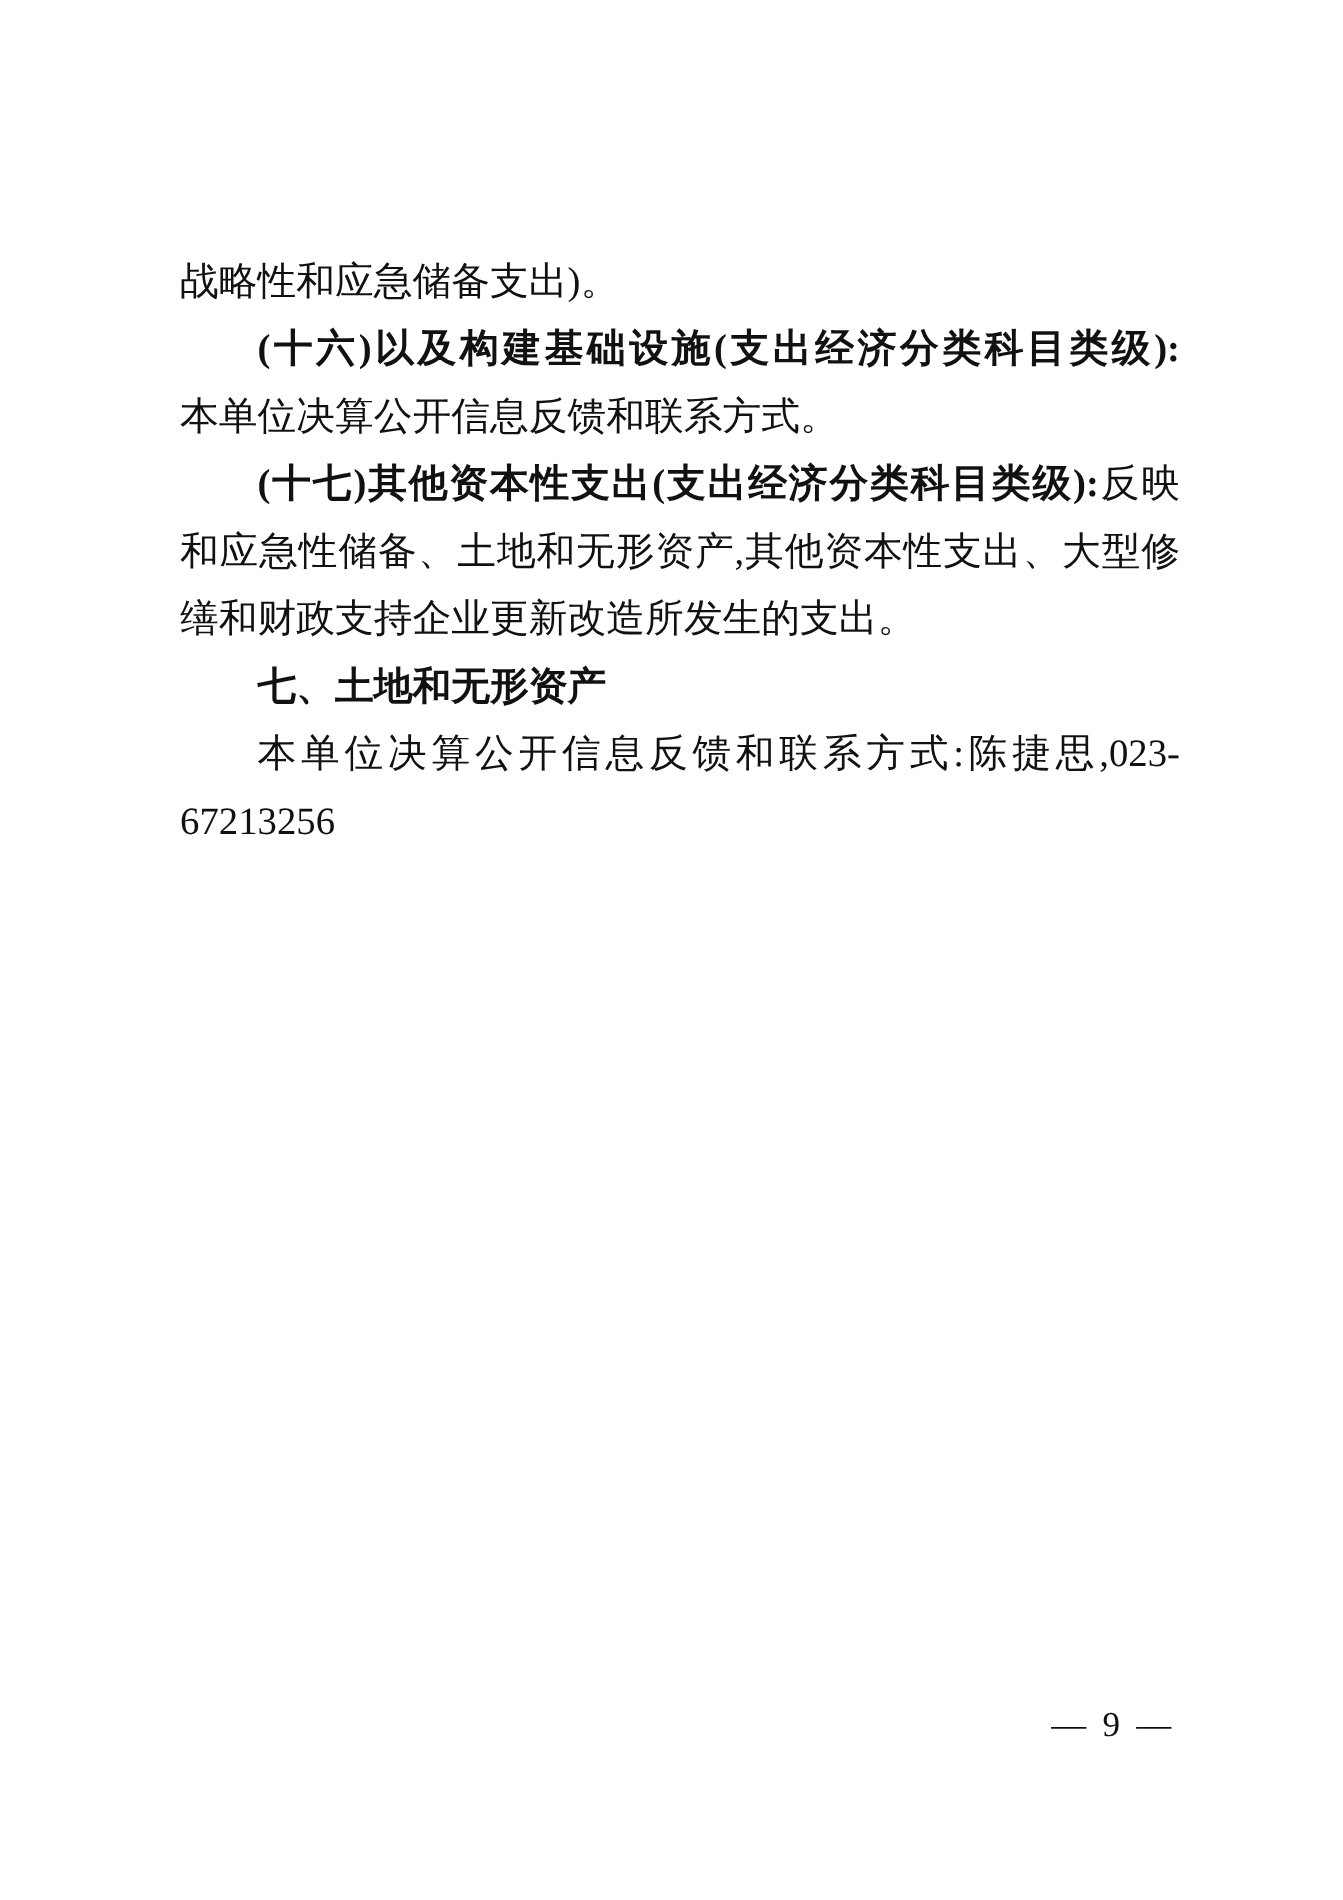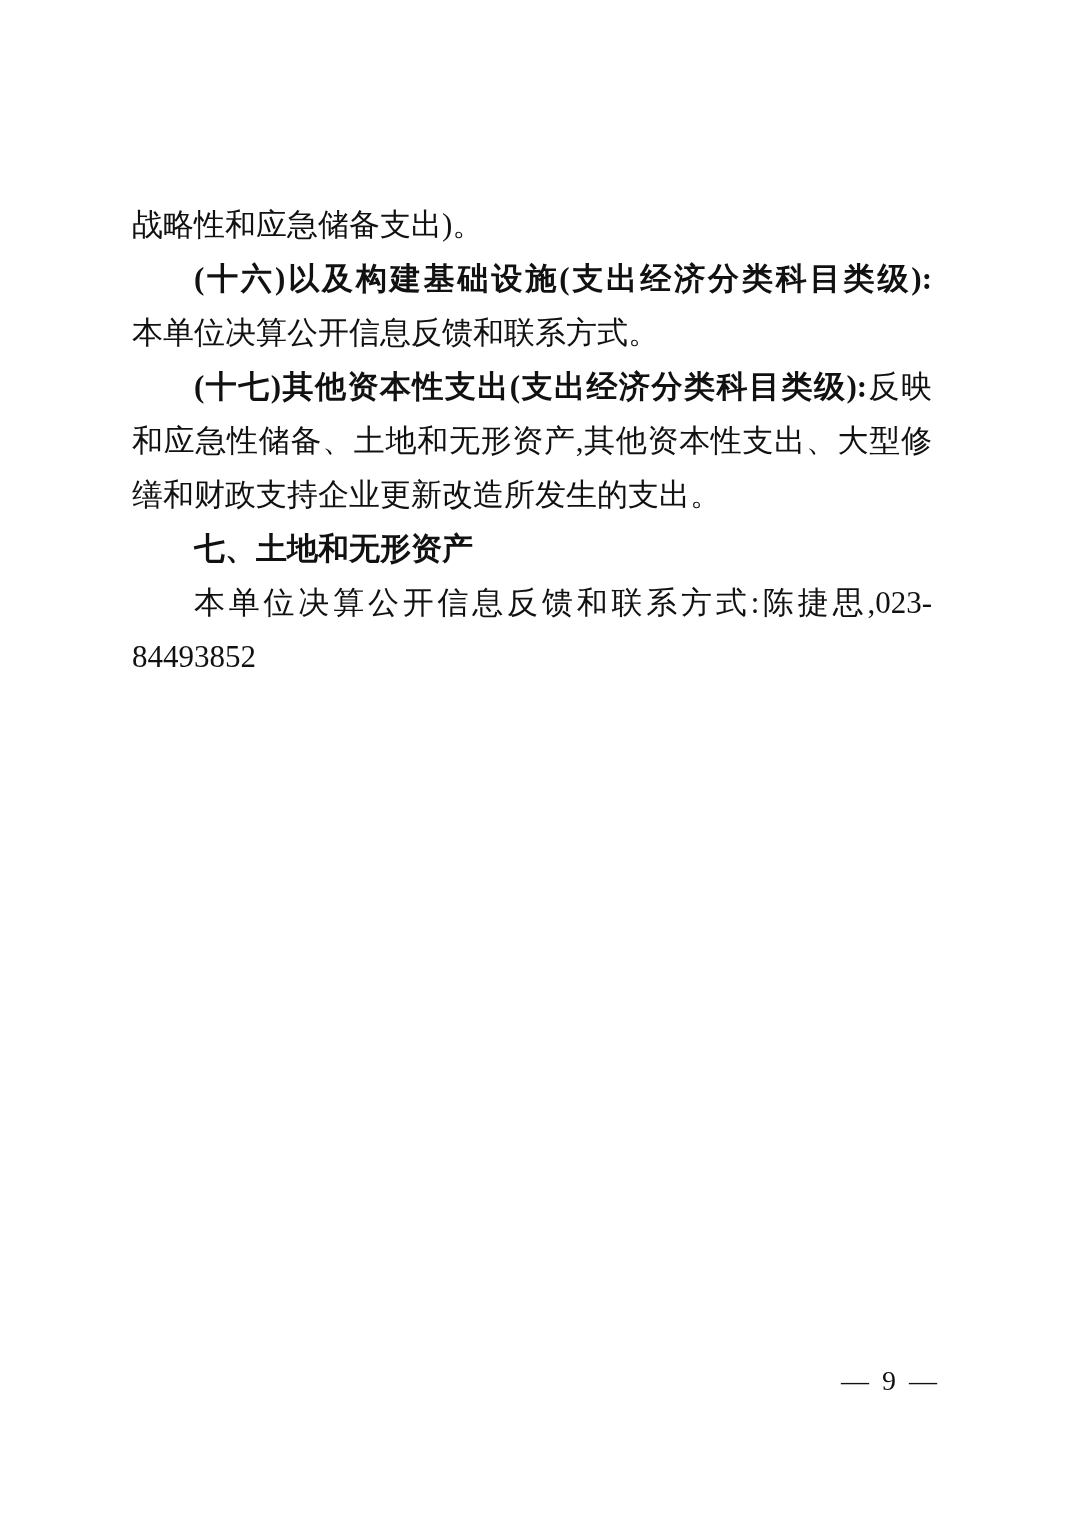--- a/index.html
+++ b/index.html
@@ -12,21 +12,21 @@
     width: 1074px;
     height: 1520px;
     margin: 0 auto;
     background: #ffffff;
     color: #111111;
     font-family: "Liberation Serif", "DejaVu Serif", serif;
     overflow: hidden;
   }
   .text-block {
     position: absolute;
-    left: 132px;
+    left: 144px;
     top: 198px;
     width: 800px;
   }
   .line {
     height: 54px;
     line-height: 54px;
     font-size: 31px;
     white-space: nowrap;
   }
   
@@ -74,19 +74,19 @@
 
 
     <div class="line jst">和应急性储备、土地和无形资产,其他资本性支出、大型修</div>
 
     <div class="line">缮和财政支持企业更新改造所发生的支出。</div>
 
     <div class="line section-heading indent">七、土地和无形资产</div>
 
     <div class="line indent jst">本单位决算公开信息反馈和联系方式:陈捷思,023-</div>
 
-    <div class="line">84493852</div>
+    <div class="line">67213256</div>
 
   </div>
 
   <div class="page-number">— 9 —</div>
 
 </div>
 
 </body></html>

